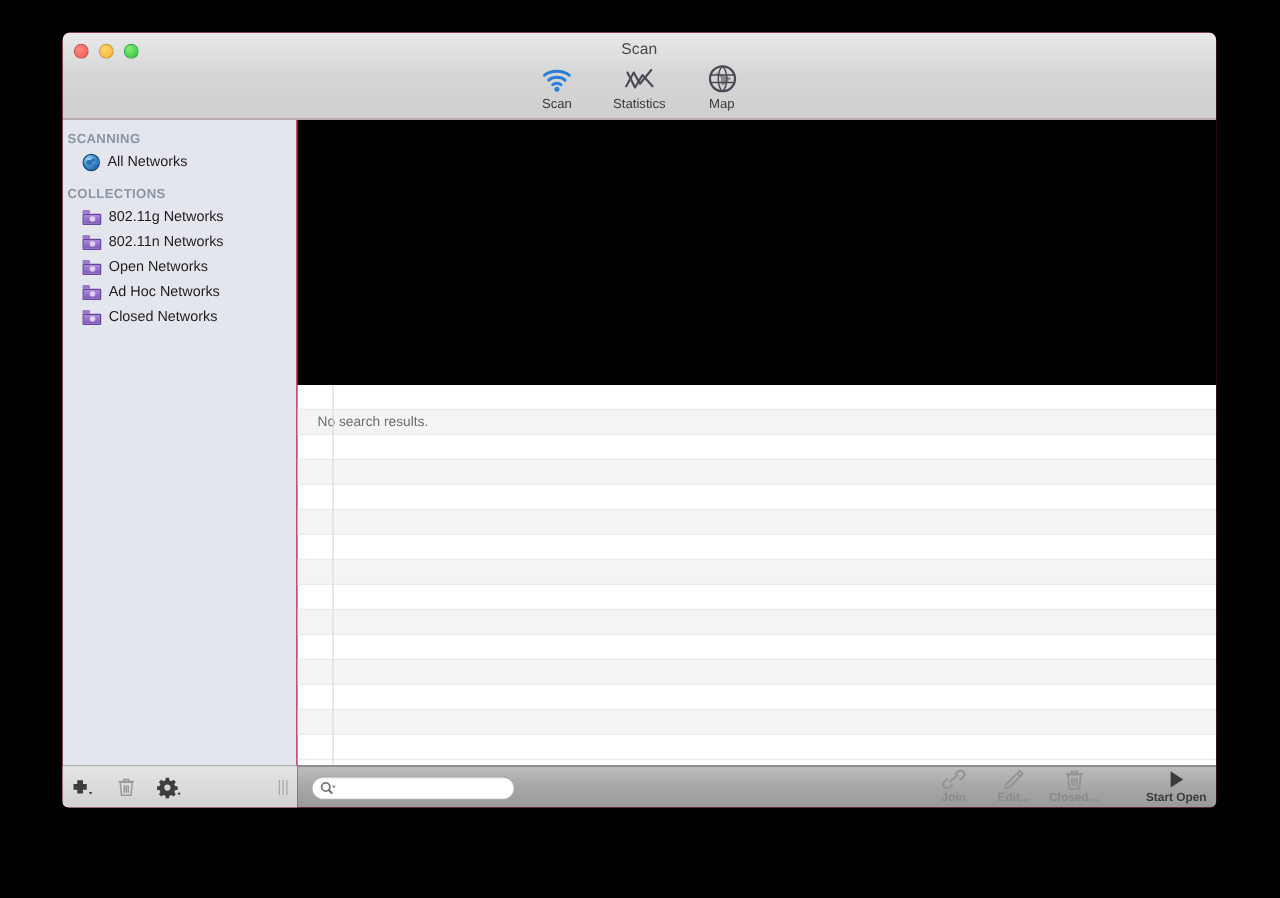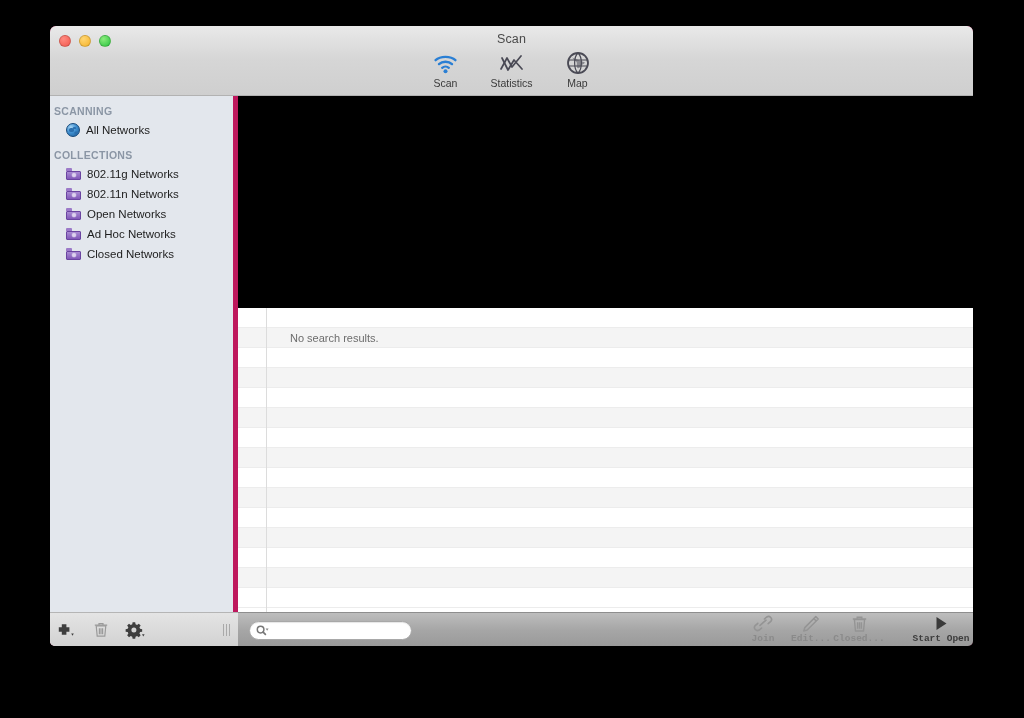--- a/index.html
+++ b/index.html
@@ -62,21 +62,21 @@
     margin-top: 3px;
     font-size: 10.5px; color: #3a3a3a;
     white-space: nowrap;
   }
 
   
   .sidebar {
     position: absolute; left: 0; top: 70px;
     width: 188px; height: 550px;
     background: #e3e7ed;
-    border-right: 5px solid #be185d;
+    border-right: 1px solid #be185d;
   }
   .sb-header {
     font-size: 10.5px; font-weight: bold;
     color: #8b96a5;
     letter-spacing: 0.3px;
     padding: 9px 0 3px 4px;
     text-transform: uppercase;
   }
   .sb-item {
     display: flex; align-items: center;
@@ -179,21 +179,21 @@
   }
   .trow {
     position: relative;
     height: 20px;
     border-bottom: 1px solid #ececec;
     font-size: 11px;
     color: #6d6d6d;
     display: flex; align-items: center;
   }
   .trow.alt { background: #f4f4f4; }
-  .trow .cell { padding-left: 52px; white-space: nowrap; }
+  .trow .cell { padding-left: 16px; white-space: nowrap; }
 
   
   .main-bottom {
     position: absolute; left: 0; bottom: 0;
     width: 735px; height: 34px;
     background: linear-gradient(to bottom, #bdbdbd 0%, #a6a6a6 52%, #9a9a9a 100%);
     border-top: 1px solid #8e8e8e;
   }
   .search-field {
     position: absolute; left: 11px; top: 8px;
@@ -212,21 +212,20 @@
   }
   .bb-actions {
     position: absolute; right: 8px; top: 0;
     height: 34px; display: flex; align-items: flex-start;
   }
   .bb-item {
     width: 48px; height: 34px;
     display: flex; flex-direction: column; align-items: center;
     padding-top: 2px;
     cursor: default;
-    font-family: Liberation Mono, monospace;
   }
   .bb-item.spacer { width: 34px; }
   .bb-icon { height: 17px; display: flex; align-items: center; justify-content: center; }
   .bb-label {
     font-size: 9.5px; font-weight: bold;
     margin-top: 1px;
     white-space: nowrap;
   }
   .bb-item.disabled .bb-label { color: #8a8a8a; }
   .bb-item.enabled  .bb-label { color: #3d3d3d; }

